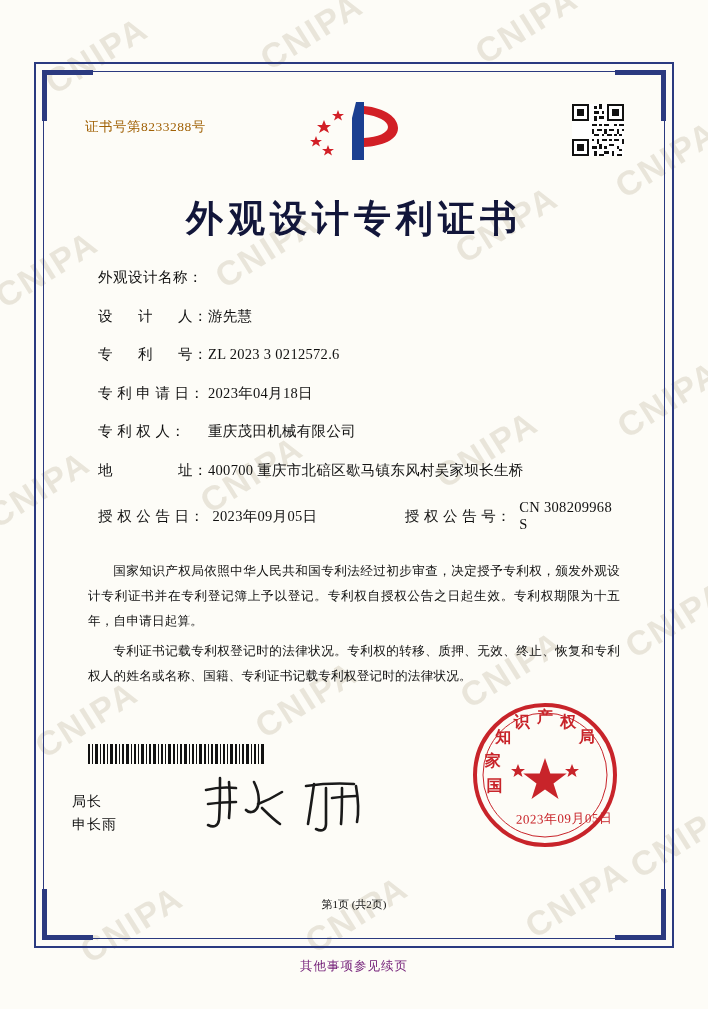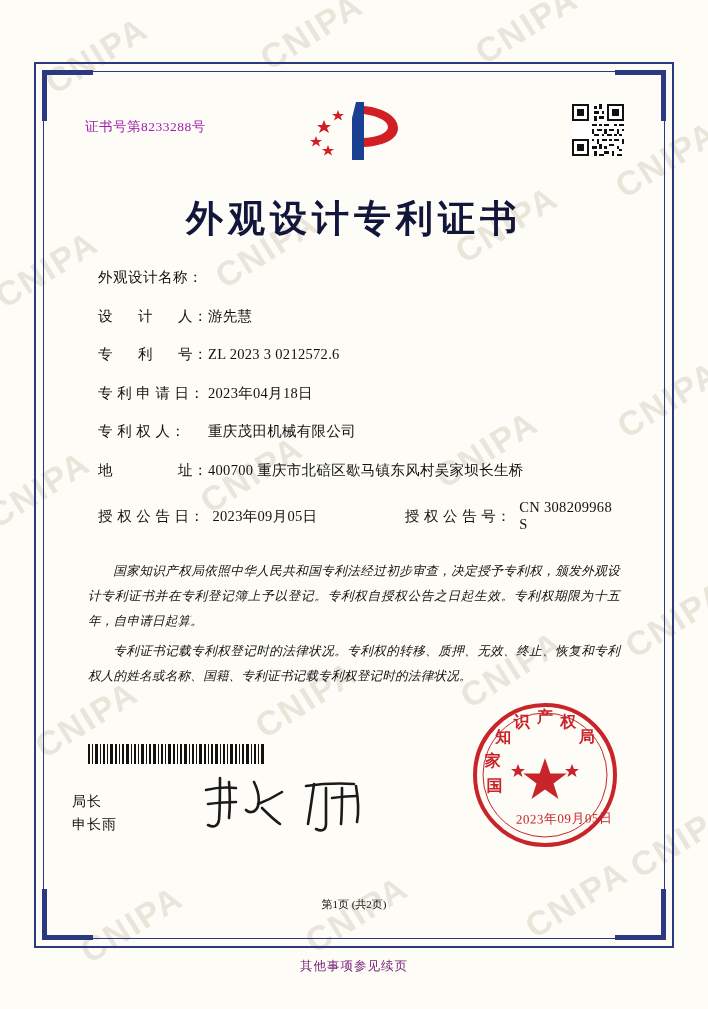--- a/index.html
+++ b/index.html
@@ -78,21 +78,21 @@
   
   .header-row {
     position: relative;
     height: 86px;
   }
   .cert-no {
     position: absolute;
     left: 5px;
     top: 20px;
     font-size: 13.5px;
-    color: #a21caf;
+    color: #a16207;
     letter-spacing: .5px;
   }
   .logo {
     position: absolute;
     left: 50%;
     top: 0;
     transform: translateX(-50%);
     width: 120px;
     height: 70px;
   }
@@ -159,21 +159,20 @@
     margin: 26px 8px 0 8px;
     font-size: 12.6px;
     line-height: 2.0;
     color: #111;
     text-align: justify;
   }
   .paras p {
     margin: 0 0 4px 0;
     text-indent: 2em;
     letter-spacing: .2px;
-    font-style: italic;
   }
 
   
   .barcode {
     position: absolute;
     left: 52px;
     bottom: 182px;
     width: 178px;
     height: 20px;
   }

